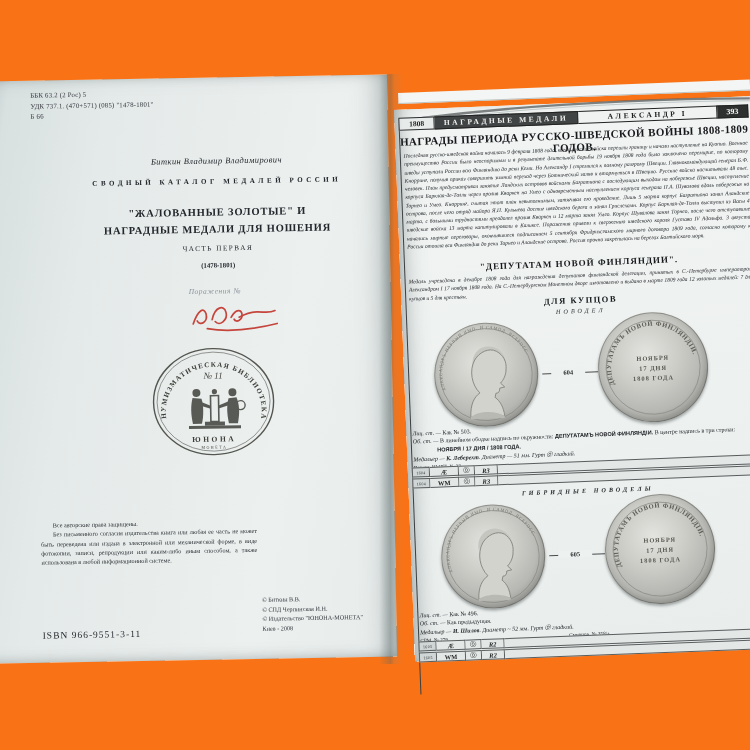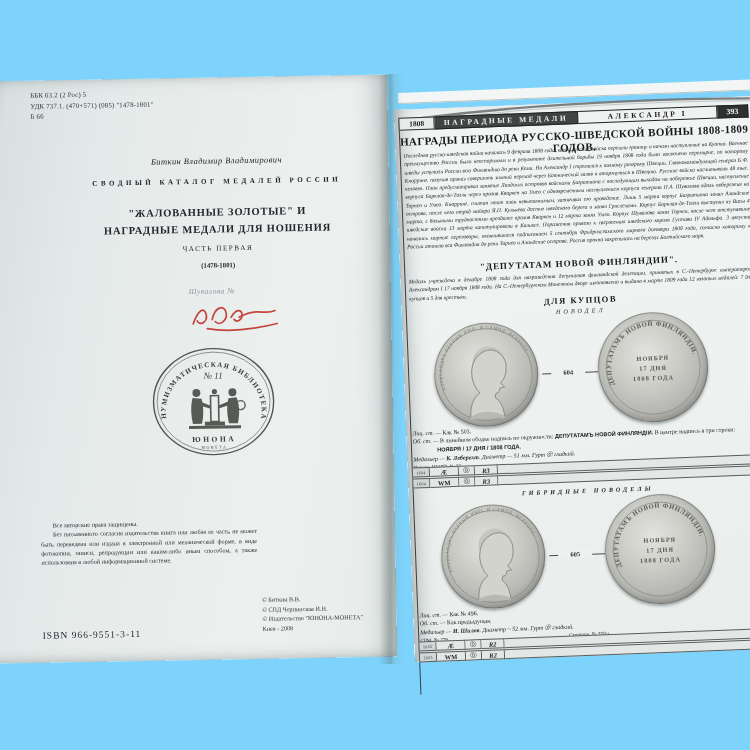--- a/index.html
+++ b/index.html
@@ -1,17 +1,17 @@
 <!DOCTYPE html>
 <html><head>
 <meta charset="utf-8">
 <style>
   html,body{margin:0;padding:0;}
   body{width:750px;height:750px;background:#fbfbfa;font-family:"Liberation Serif","DejaVu Serif",serif;}
-  .photo{position:relative;width:750px;height:750px;overflow:hidden;background:#7dd3fc;}
+  .photo{position:relative;width:750px;height:750px;overflow:hidden;background:#f97316;}
   .abs{position:absolute;}
   .ctr{text-align:center;}
 
   
   .left-page{position:absolute;left:-10px;top:78px;width:402px;height:582px;
     background:linear-gradient(100deg,#c2cccc 0%,#d8e0e0 5%,#e4eae9 25%,#ecf0ef 70%,#e7eceb 100%);
     transform:rotate(-1deg);
     box-shadow:inset -20px 0 26px -14px rgba(80,95,95,.5), inset 0 -8px 12px -8px rgba(90,100,100,.35), inset 0 6px 10px -7px rgba(90,100,100,.3);}
   .bbk{left:45px;top:10px;font-size:6.8px;line-height:1.55;color:#31343a;letter-spacing:.2px;}
   .titleblock{left:62px;width:336px;text-align:center;color:#23262b;}
@@ -96,21 +96,21 @@
       <div>Б 66</div>
     </div>
 
     <div class="abs titleblock lp-author">Биткин Владимир Владимирович</div>
     <div class="abs titleblock lp-series">СВОДНЫЙ КАТАЛОГ МЕДАЛЕЙ РОССИИ</div>
     <div class="abs titleblock lp-t1">"ЖАЛОВАННЫЕ ЗОЛОТЫЕ" И</div>
     <div class="abs titleblock lp-t2">НАГРАДНЫЕ МЕДАЛИ ДЛЯ НОШЕНИЯ</div>
     <div class="abs titleblock lp-part">ЧАСТЬ ПЕРВАЯ</div>
     <div class="abs titleblock lp-years">(1478-1801)</div>
 
-    <div class="abs copy-label">Шувалова №</div>
+    <div class="abs copy-label">Поражения №</div>
 
     <svg class="abs" style="left:200px;top:222px;" width="92" height="34" viewBox="0 0 92 34">
       <g fill="none" stroke="#c2372e" stroke-width="1.7" stroke-linecap="round" opacity="0.92">
         <path d="M4,24 C9,10 15,7 17,14 C19,22 11,27 8,21"></path>
         <path d="M23,20 C26,7 35,5 37,13 C39,21 30,27 26,22"></path>
         <path d="M42,18 C47,9 53,10 53,16 C53,21 47,24 45,20"></path>
         <path d="M50,18 C56,15 62,13 68,13 C75,13 80,15 86,12"></path>
         <path d="M18,29 C40,33 62,31 88,25"></path>
       </g>
     </svg>

